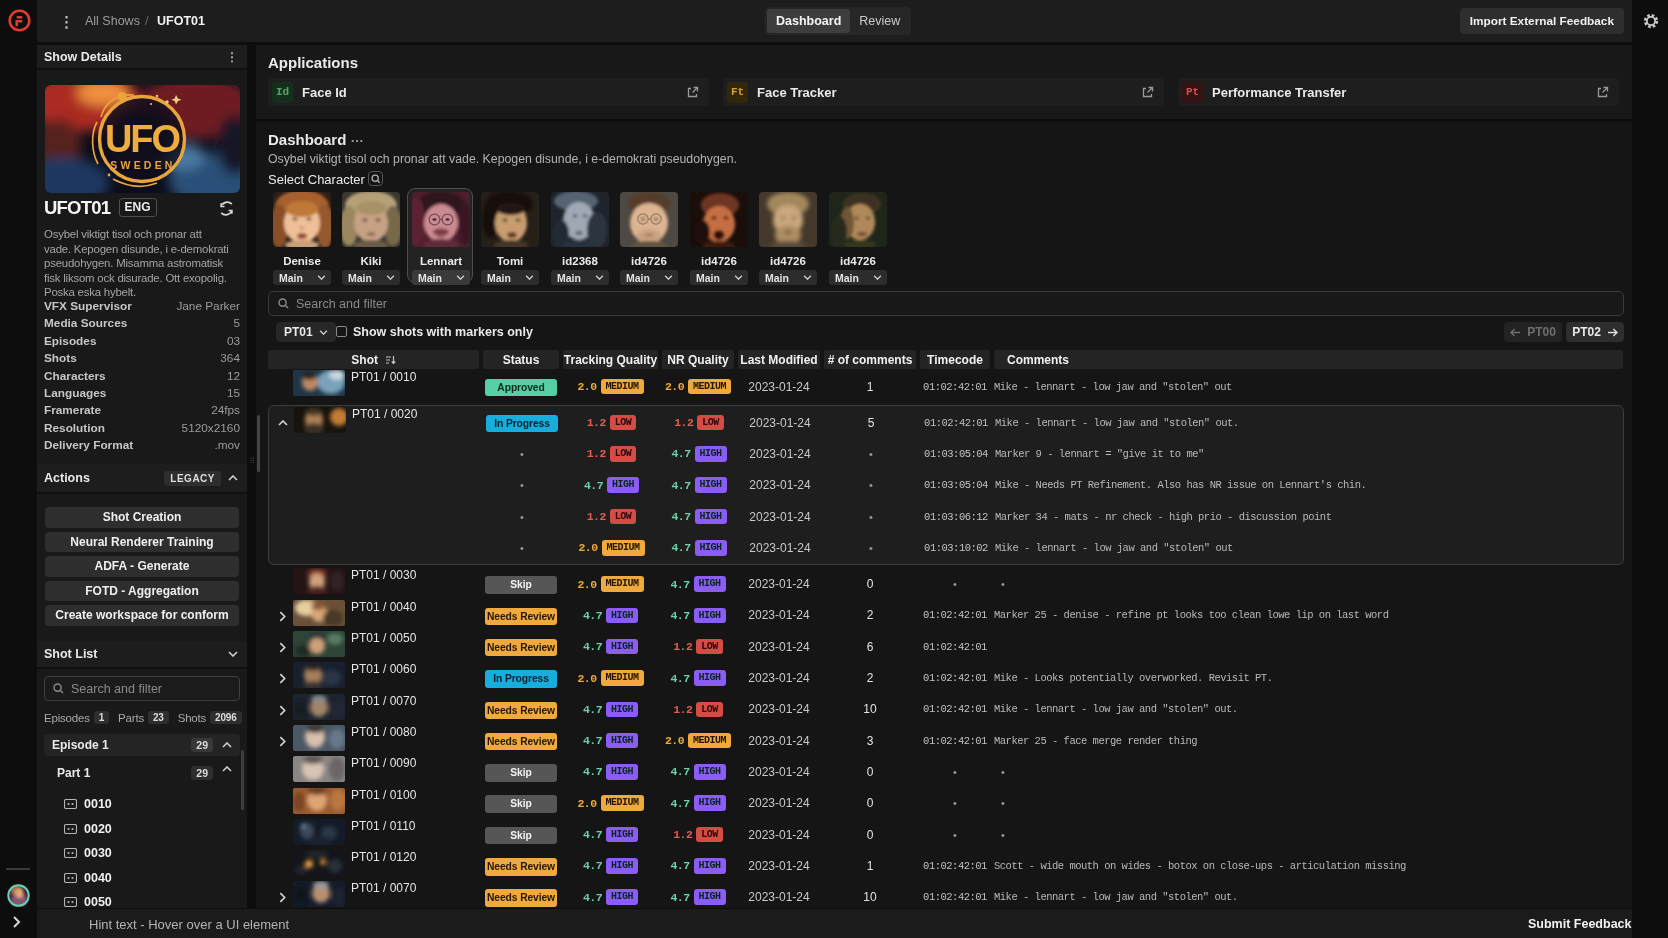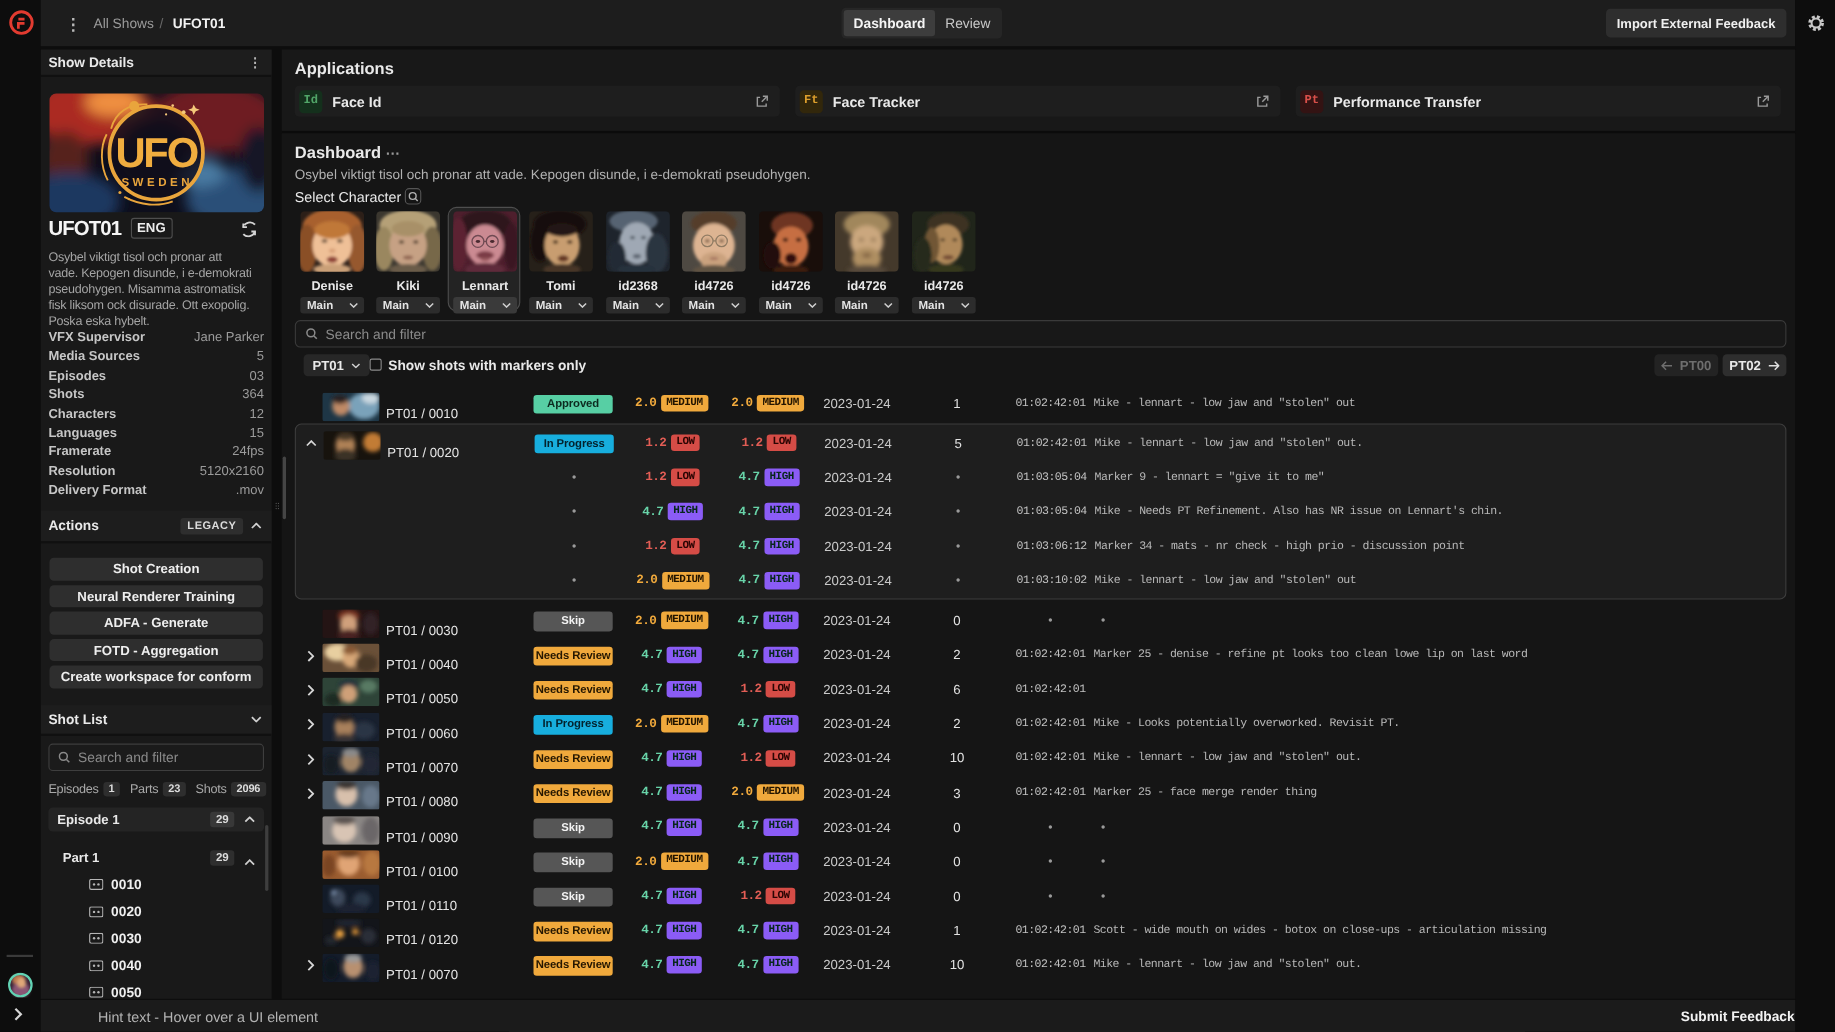--- a/index.html
+++ b/index.html
@@ -27,21 +27,21 @@
 
 .char{position:absolute;top:147px;width:58px}
 .char .nm{text-align:center;font-size:11.5px;font-weight:bold;margin-top:8px;height:13px}
 .char .sel{margin-top:2px;height:15px;background:#2c2c2c;border-radius:3px;display:flex;align-items:center;justify-content:space-between;padding:0 5px 0 6px;font-size:10.5px;font-weight:bold;color:#e3e3e3}
 .face{width:58px;height:55px;border-radius:4px;display:block}
 
 #tbl{position:absolute;left:12px;top:305px;width:1356px}
 .trow{display:grid;grid-template-columns:211px 76px 95px 72px 82px 92px 70px 629px;column-gap:4px;align-items:center;height:31.3px}
 .th{height:19px;margin-bottom:1px}
 .th>div{background:#242424;height:19px;display:flex;align-items:center;justify-content:center;font-size:12px;font-weight:bold;color:#f0f0f0;border-radius:2px}
-.c-shot{display:flex;align-items:flex-end;height:100%;position:relative;padding-left:25px}
+.c-shot{display:flex;align-items:flex-start;height:100%;position:relative;padding-left:25px}
 .thumb{width:52px;height:26px;border-radius:2px;display:block}
 .shotlbl{font-size:12px;color:#e5e5e5;margin-left:6px}
 .qcell{display:flex;align-items:center;justify-content:center}
 .qv{font:bold 11.5px "Liberation Mono",monospace;margin-right:4px;letter-spacing:-0.5px}
 .qb{font:bold 10px "Liberation Mono",monospace;padding:2px 5px 2.5px;border-radius:3px;letter-spacing:-0.5px}
 .o{color:#f0a93c}.ob{background:#f0a93c;color:#231500}
 .r{color:#e15d55}.rb{background:#d54c46;color:#2a0503}
 .g{color:#68d4a9}.gb{background:#8b5cf6;color:#07271c}
 .st{font-size:10.3px;font-weight:bold;border-radius:3px;padding:3px 0 3.5px;text-align:center;display:inline-block;white-space:nowrap;letter-spacing:-0.1px;width:72px}
 .trow>div:nth-child(2){text-align:center}
@@ -240,28 +240,28 @@
       <span style="margin-left:5px">Shots</span>
       <span class="badge" style="font-size:10px">2096</span>
  </div>
  <div class="abs" style="left:7px;top:689px;width:196px;height:22px;background:#242424;border-radius:4px;display:flex;align-items:center;padding:0 8px">
    <span style="font-size:12px;font-weight:bold;flex:1">Episode 1</span>
    <span class="badge" style="background:#383838">29</span>
    <svg style="margin-left:9px" width="10" height="6" viewBox="0 0 10 6" fill="none" stroke="#cfcfcf" stroke-width="1.6">
         <path d="M1 5l4-4 4 4"></path>
       </svg>
  </div>
- <div class="abs" style="left:15px;top:721px;width:188px;height:21px;display:flex;align-items:flex-end;padding:0 8px 0 5px">
+ <div class="abs" style="left:15px;top:721px;width:188px;height:21px;display:flex;align-items:flex-start;padding:0 8px 0 5px">
    <span style="font-size:12px;font-weight:bold;flex:1">Part 1</span>
    <span class="badge" style="background:#2e2e2e">29</span>
    <svg style="margin-left:9px" width="10" height="6" viewBox="0 0 10 6" fill="none" stroke="#cfcfcf" stroke-width="1.6">
         <path d="M1 5l4-4 4 4"></path>
       </svg>
  </div>
- <div class="abs" style="left:17px;top:747px;width:210px">
+ <div class="abs" style="left:0;top:747px;width:210px">
   <div class="shotitem">
         <svg width="13" height="10" viewBox="0 0 13 10">
           <rect x="0.5" y="0.5" width="12" height="9" rx="1.5" fill="none" stroke="#b5b5b5" stroke-width="1.1"></rect>
           <circle cx="4.5" cy="5" r="1.1" fill="#b5b5b5"></circle>
           <circle cx="8.5" cy="5" r="1.1" fill="#b5b5b5"></circle>
         </svg>
         <span>0010</span>
       </div>
   <div class="shotitem">
         <svg width="13" height="10" viewBox="0 0 13 10">
@@ -569,20 +569,32 @@
       </svg>
       <span style="font-size:12px;font-weight:bold">PT00</span>
  </div>
  <div class="abs" style="left:1310px;top:277px;width:58px;height:20px;background:#2e2e2e;border-radius:4px;display:flex;align-items:center;justify-content:center;gap:6px">
    <span style="font-size:12px;font-weight:bold">PT02</span>
       <svg width="11" height="9" viewBox="0 0 12 10" fill="none" stroke="#e0e0e0" stroke-width="1.5">
         <path d="M7 1l4 4-4 4M11 5H1"></path>
       </svg>
  </div>
  <div id="tbl">
+  <div class="trow th">
+   <div>Shot&nbsp;&nbsp;<svg width="11" height="10" viewBox="0 0 11 10" fill="none" stroke="#c0c0c0" stroke-width="1.2">
+            <path d="M1 2h5M1 5h4M1 8h3M8.5 1v7M8.5 8.5L6.8 6.5M8.5 8.5l1.7-2"></path>
+          </svg></div>
+   <div>Status</div>
+        <div>Tracking Quality</div>
+        <div>NR Quality</div>
+        <div>Last Modified</div>
+        <div># of comments</div>
+        <div>Timecode</div>
+        <div style="justify-content:flex-start;padding-left:13px">Comments</div>
+  </div>
   <div class="trow" style="height:33px">
    <div class="c-shot">
           <svg class="thumb" viewBox="0 0 52 26">
             <rect width="52" height="26" fill="#1e3646"></rect>
             <g filter="url(#b2)">
               <ellipse cx="38" cy="12" rx="14" ry="12" fill="#7aa2ba"></ellipse>
               <ellipse cx="17" cy="12" rx="8" ry="9" fill="#c08a66"></ellipse>
               <ellipse cx="16" cy="6" rx="7" ry="4" fill="#2a2020"></ellipse>
               <ellipse cx="44" cy="5" rx="8" ry="5" fill="#cad8e0"></ellipse>
             </g>

